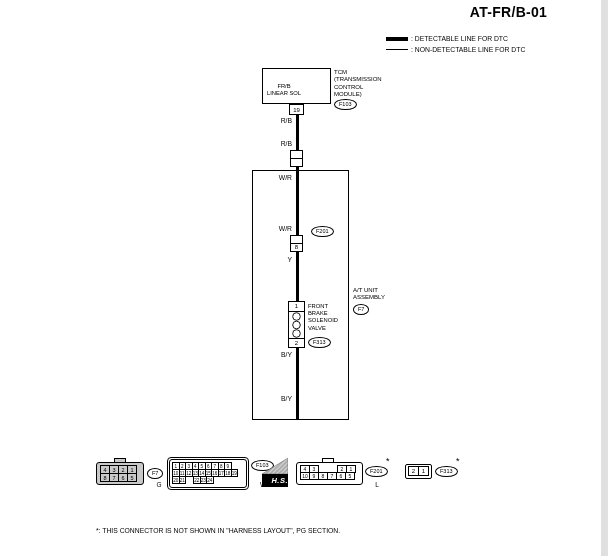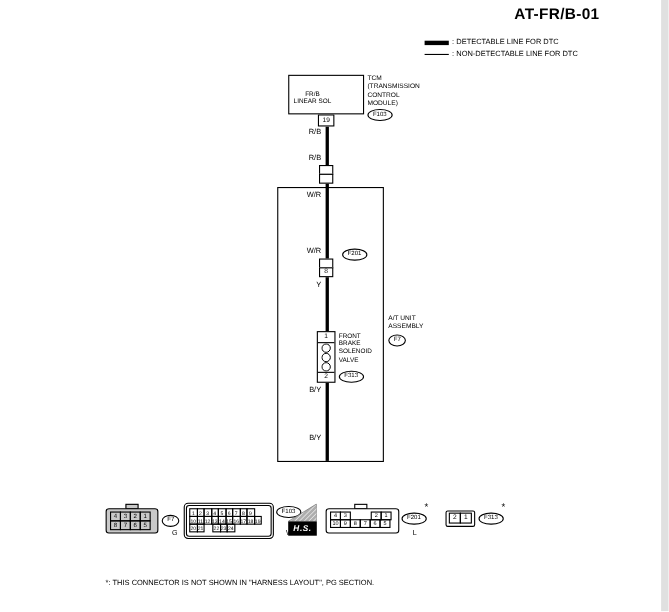--- a/index.html
+++ b/index.html
@@ -51,21 +51,21 @@
   .footnote{position:absolute;font-size:6.8px;white-space:nowrap;}
   .edge-strip{position:absolute;right:0;top:0;width:7px;height:556px;background:#e0e0e0;}
 </style>
 </head>
 <body>
 
 <div id="canvas">
 
   <div class="edge-strip"></div>
 
-  <div class="abs title" style="left:430px;top:4px;width:115px;">AT-FR/B-01</div>
+  <div class="abs title" style="left:451px;top:4px;width:115px;text-align:center;">AT-FR/B-01</div>
 
   <div class="legend-row" style="left:386px;top:35px;">
     <span class="legend-bar-thick"></span>
     <span class="legend-label">: DETECTABLE LINE FOR DTC</span>
   </div>
   <div class="legend-row" style="left:386px;top:46px;">
     <span class="legend-bar-thin"></span>
     <span class="legend-label">: NON-DETECTABLE LINE FOR DTC</span>
   </div>
 
@@ -189,21 +189,21 @@
 
   <svg class="abs" style="left:262px;top:458px;" width="26" height="16">
     <defs>
       <pattern id="hatch" width="3" height="3" patternTransform="rotate(45)" patternUnits="userSpaceOnUse">
         <rect width="3" height="3" fill="#adadad"></rect>
         <line x1="0" y1="0" x2="0" y2="3" stroke="#fff" stroke-width="1"></line>
       </pattern>
     </defs>
     <polygon points="0,16 26,16 26,0" fill="url(#hatch)" stroke="#666" stroke-width="0.6"></polygon>
   </svg>
-  <div class="hs-box" style="left:262px;top:474px;width:26px;height:13px;">H.S.</div>
+  <div class="hs-box" style="left:262px;top:474px;width:26px;height:13px;text-align:right;">H.S.</div>
 
   <div class="conn-tab" style="left:322px;top:458px;width:12px;height:5px;"></div>
   <div class="conn-body" style="left:296px;top:462px;width:67px;height:23px;"></div>
   <div class="pin-grid f201-grid" style="left:300px;top:465px;">
       <div class="pin-row">
         <div class="pin-cell">4</div>
         <div class="pin-cell">3</div>
         <div class="pin-gap"></div>
         <div class="pin-cell">2</div>
         <div class="pin-cell">1</div>

